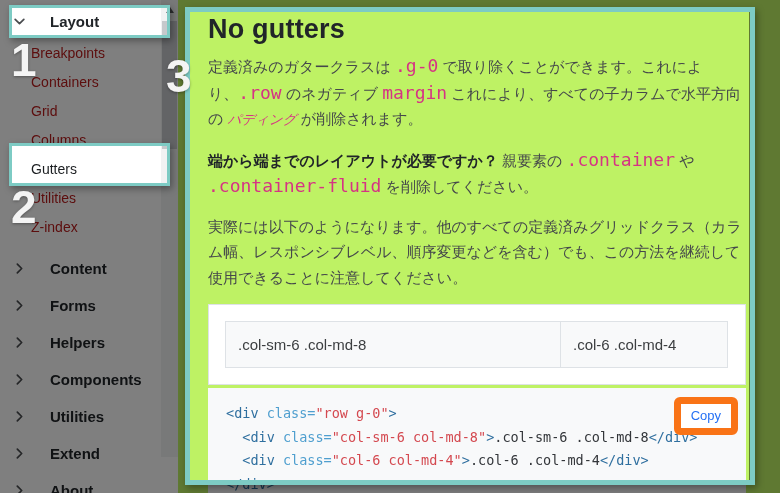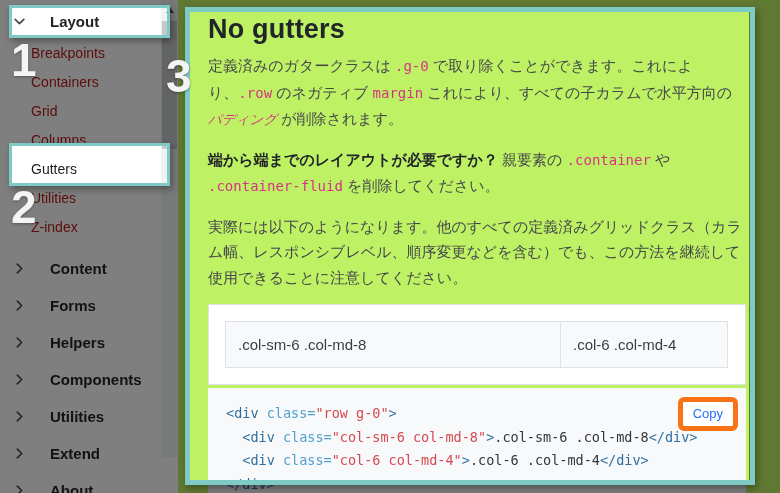--- a/index.html
+++ b/index.html
@@ -22,38 +22,38 @@
   .vs-arrow{position:absolute;left:0;top:0;width:17px;height:19px;display:flex;align-items:center;justify-content:center;}
   .vs-arrow .tri{width:0;height:0;border-left:4px solid transparent;border-right:4px solid transparent;border-bottom:6px solid #585b5e;}
   .vs-thumb{position:absolute;left:1px;top:21px;width:15px;height:128px;background:#c6c9cc;}
 
   
   .main{position:absolute;left:178px;top:0;width:602px;height:493px;background:#bef264;
         padding:10px 34px 0 30px;box-sizing:border-box;}
   .main h1{margin:4px 0 8px 0;font-size:27px;font-weight:600;color:#212529;letter-spacing:.2px;}
   .main p{margin:0 0 14px 0;font-size:15px;line-height:25.5px;color:#45484b;}
   .main p .lead-bold{font-weight:700;color:#212529;}
-  code.inline{font-family:"DejaVu Sans Mono",monospace;font-size:14px;color:#d63384;}
+  code.inline{font-family:"DejaVu Sans Mono",monospace;font-size:18px;color:#d63384;}
   .code-link{font-family:"DejaVu Sans Mono",monospace;font-size:13.5px;font-style:italic;color:#d63384;cursor:pointer;}
 
   .example{border:1px solid #dee2e6;padding:16px;margin:8px 0 3px 0;background:#fff;}
   .ex-row{display:flex;}
   .ex-col{box-sizing:border-box;background:#f8f9fa;border:1px solid #dee2e6;
           padding:12px 12px;font-size:15px;color:#3b3e40;line-height:21px;}
   .ex-col.c8{flex:0 0 66.667%;}
   .ex-col.c4{flex:0 0 33.333%;margin-left:-1px;}
 
   .codeblock{position:relative;background:#f8f9fa;margin-top:3px;padding:14px 18px 40px 18px;min-height:120px;}
   .cline{white-space:pre;font-family:"DejaVu Sans Mono",monospace;font-size:13.5px;line-height:23.5px;}
   .tk-tag{color:#2f6f9f;}
   .tk-attr{color:#4f9fcf;}
   .tk-val{color:#d44950;}
   .tk-txt{color:#33363a;}
   .copy-btn{position:absolute;top:9px;right:8px;background:#fff;color:#2470f4;
-            border:5px solid #f97316;border-radius:6px;font-size:13px;line-height:1;
+            border:7px solid #f97316;border-radius:6px;font-size:13px;line-height:1;
             padding:5px 10px 6px 10px;font-family:"Liberation Sans",sans-serif;cursor:pointer;}
 
   
   .overlay-svg{position:absolute;left:0;top:0;pointer-events:none;}
   .hl-box{position:absolute;border:3px solid #7dcbc4;box-sizing:border-box;pointer-events:none;
           box-shadow:2px 3px 7px rgba(0,0,0,0.35);}
   .hl-1{left:9px;top:5px;width:161px;height:33px;}
   .hl-2{left:9px;top:143px;width:161px;height:43px;}
   .hl-3{left:185px;top:7px;width:570px;height:478px;border-width:5px;}
   .num-label{position:absolute;color:#f4f4f4;font-size:46px;font-weight:700;line-height:1;

